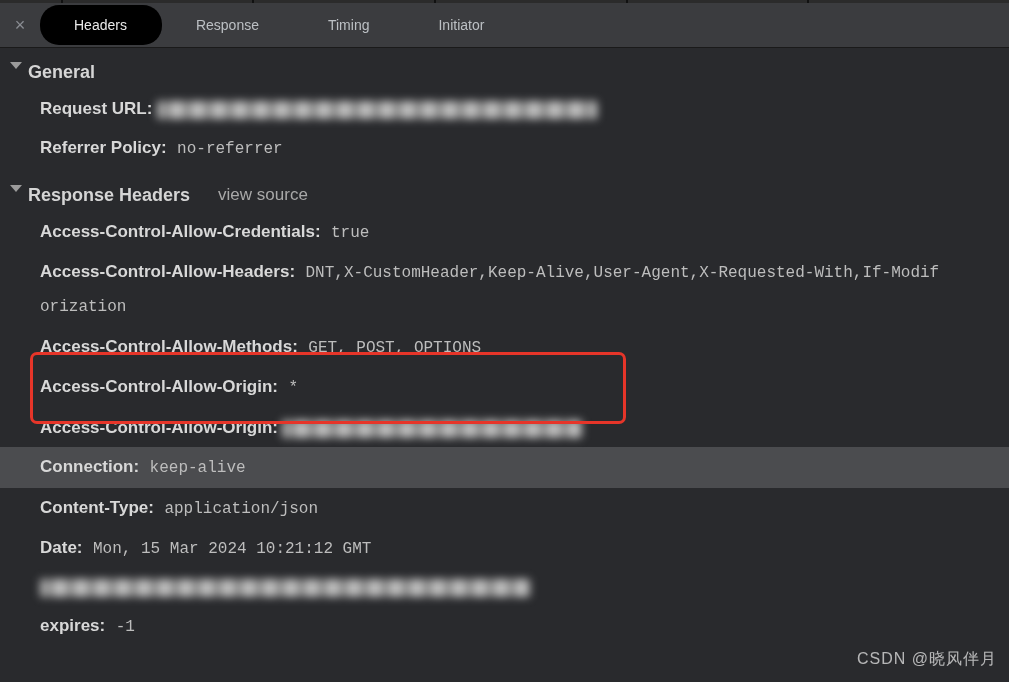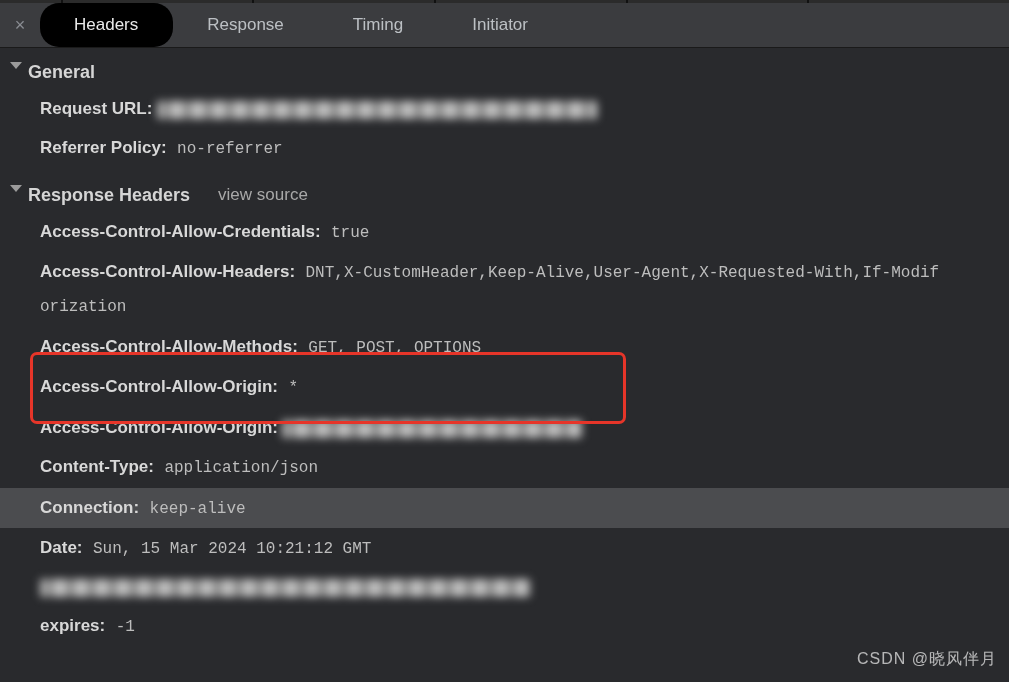--- a/index.html
+++ b/index.html
@@ -27,21 +27,21 @@
     .close-x {
       width: 40px;
       text-align: center;
       color: #8a8d93;
       font-size: 18px;
       cursor: pointer;
     }
     .tab {
       padding: 12px 34px;
       color: #bcc0c4;
-      font-size: 17px;
+      font-size: 14px;
       cursor: pointer;
       border-right: 1px solid transparent;
       border-radius: 19px;
     }
     .tab.active {
       background: #000000;
       color: #eaeaea;
     }
     .content {
       padding: 8px 0 0 10px;
@@ -188,31 +188,31 @@
     <span class="hdr-val">GET, POST, OPTIONS</span>
   </div>
   <div class="hdr-row">
     <span class="hdr-name">Access-Control-Allow-Origin:</span>
     <span class="hdr-val">*</span>
   </div>
   <div class="hdr-row">
     <span class="hdr-name">Access-Control-Allow-Origin:</span>
     <span class="blurred w300"></span>
   </div>
-  <div class="hdr-row">
-    <span class="hdr-name">Content-Type:</span>
-    <span class="hdr-val">application/json</span>
-  </div>
   <div class="hdr-row hi-row">
     <span class="hdr-name">Connection:</span>
     <span class="hdr-val">keep-alive</span>
   </div>
   <div class="hdr-row">
+    <span class="hdr-name">Content-Type:</span>
+    <span class="hdr-val">application/json</span>
+  </div>
+  <div class="hdr-row">
     <span class="hdr-name">Date:</span>
-    <span class="hdr-val">Sun, 15 Mar 2024 10:21:12 GMT</span>
+    <span class="hdr-val">Mon, 15 Mar 2024 10:21:12 GMT</span>
   </div>
   <div class="hdr-row" style="padding-left:0">
     <span class="blurred w490"></span>
   </div>
   <div class="hdr-row">
     <span class="hdr-name">expires:</span>
     <span class="hdr-val">-1</span>
   </div>
 
 </div>

